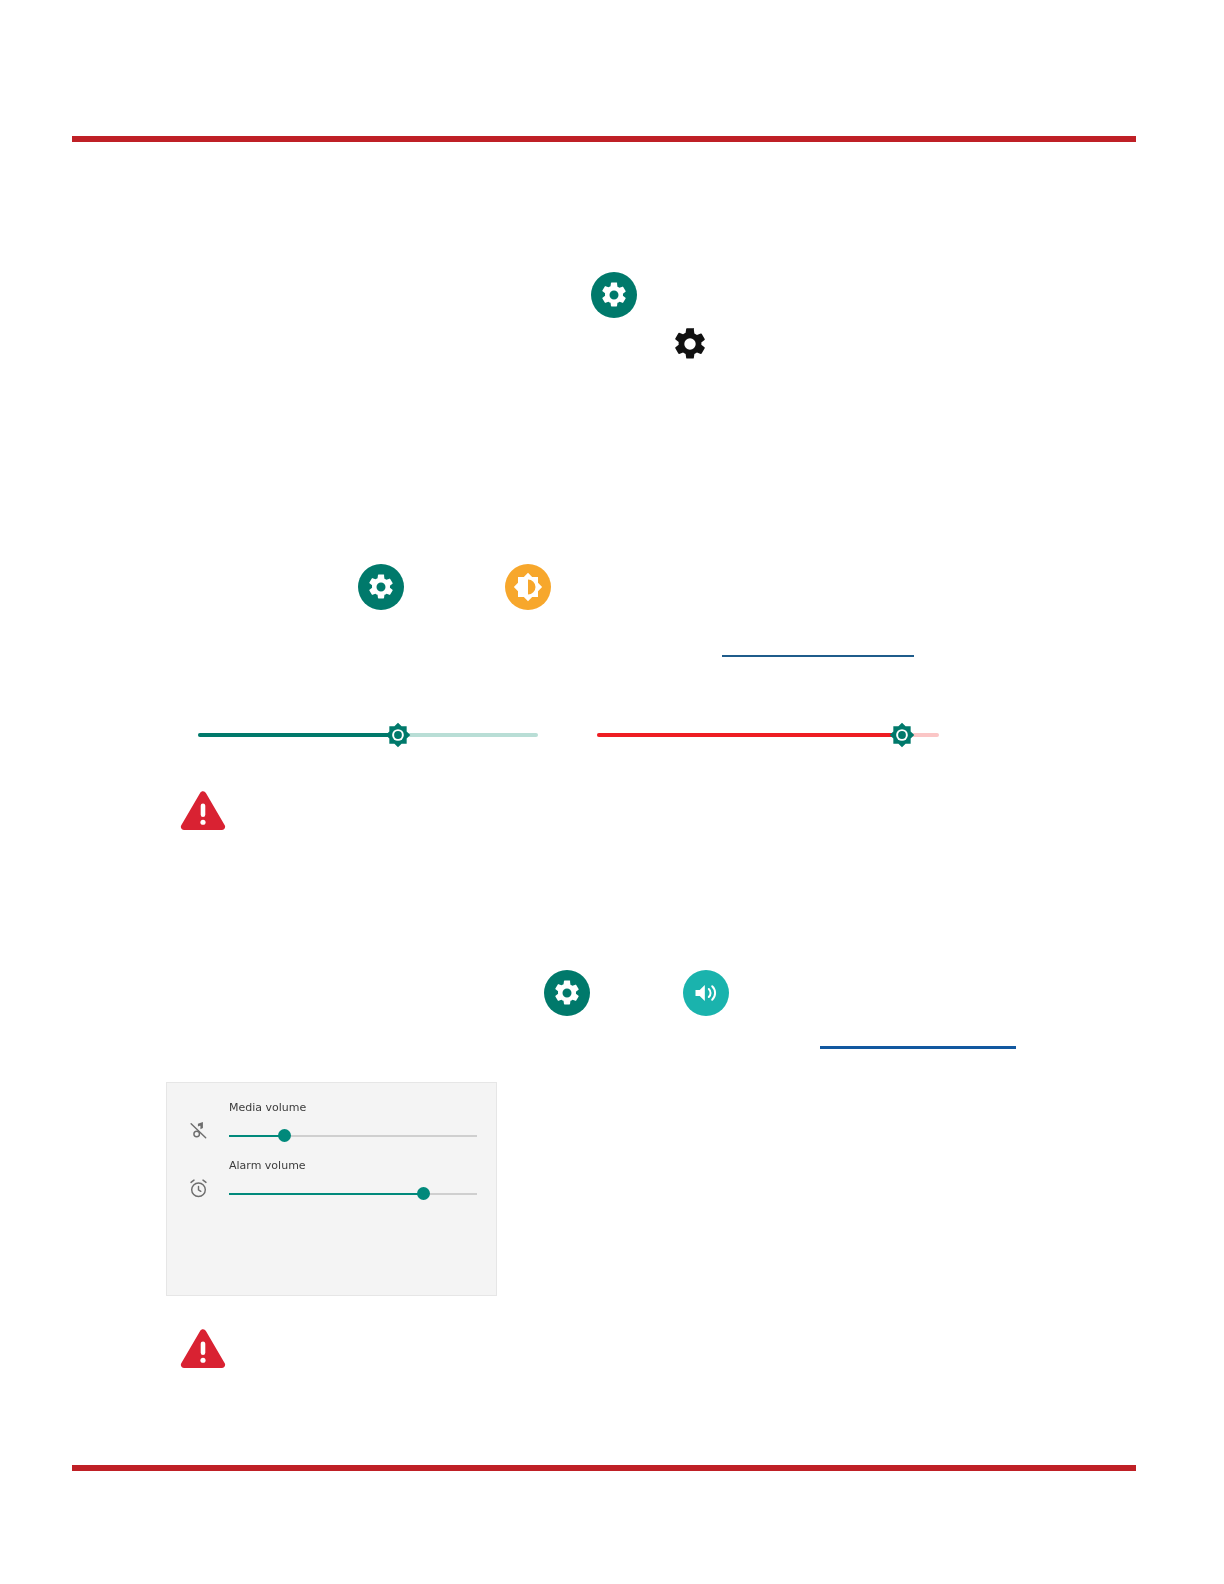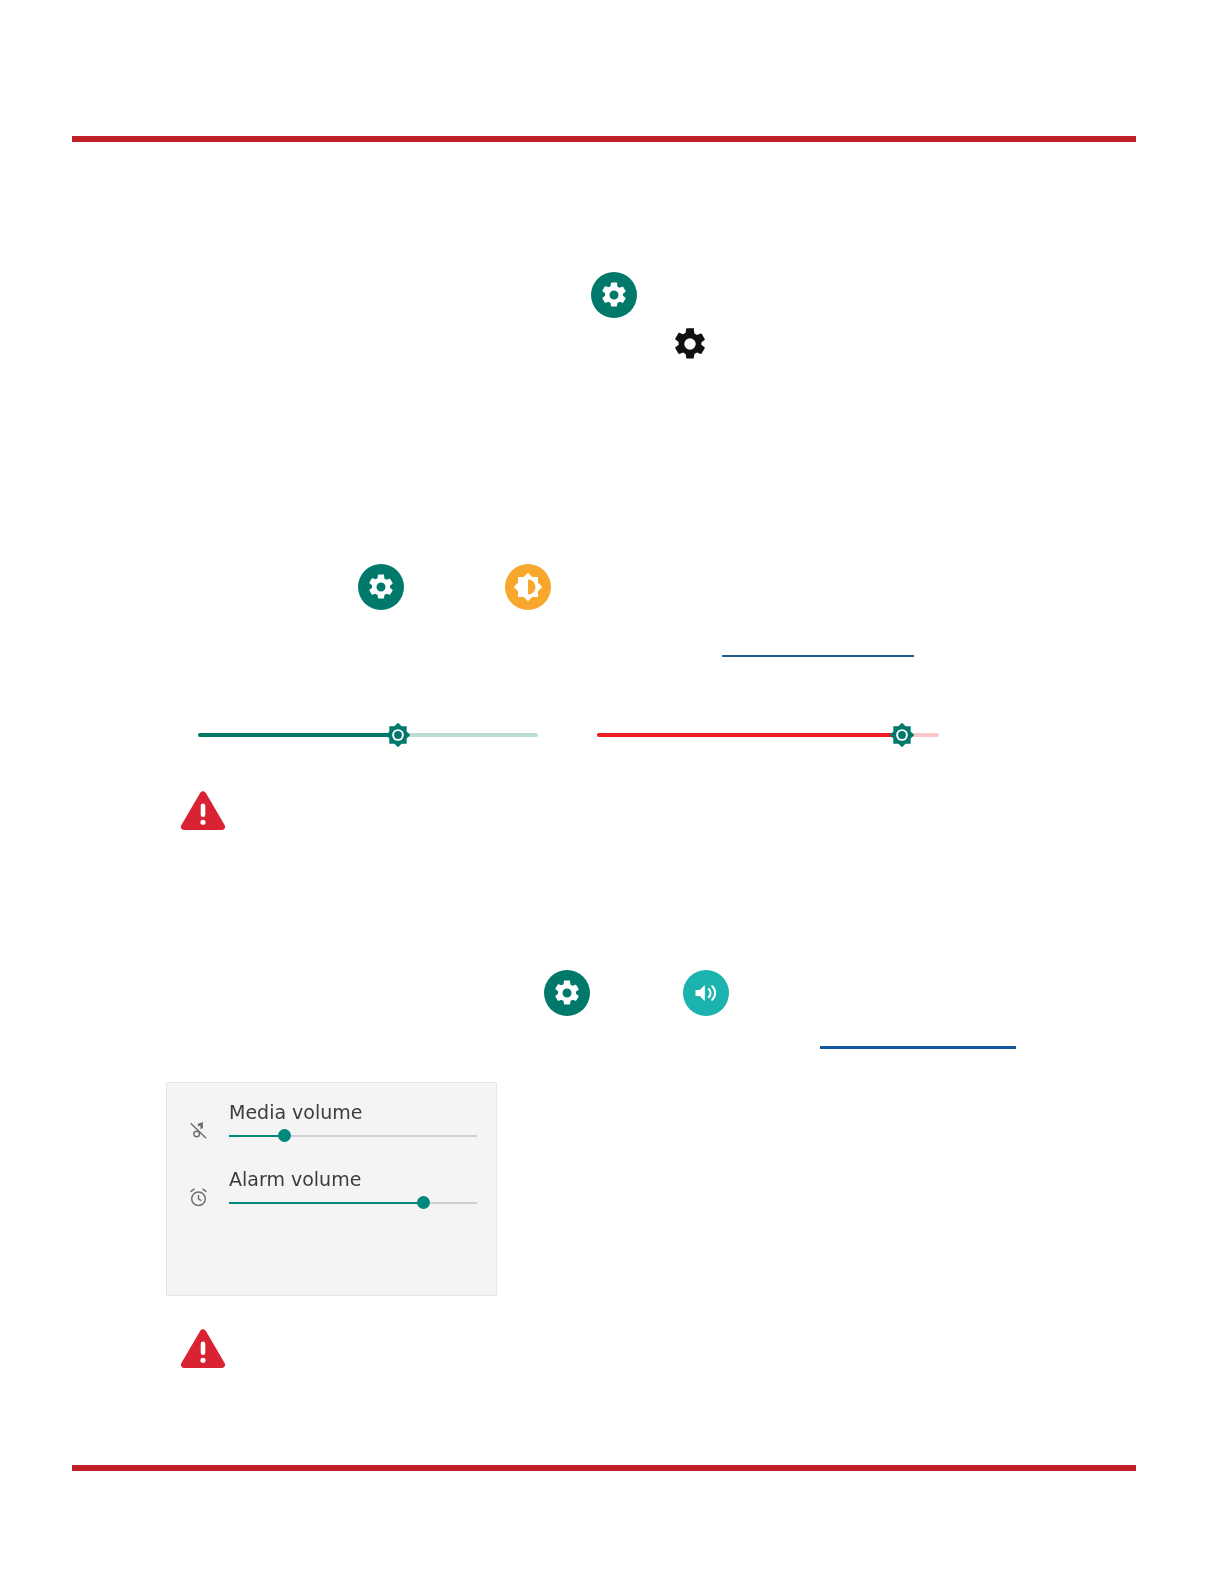--- a/index.html
+++ b/index.html
@@ -130,38 +130,38 @@
     border: 1px solid #e6e6e6;
     box-sizing: border-box;
   }
   .vol-row {
     position: absolute;
     left: 0;
     width: 100%;
     height: 62px;
   }
   .vol-row-0 { top: 14px; }
-  .vol-row-1 { top: 81px; }
+  .vol-row-1 { top: 72px; }
   .vol-row-2 { top: 155px; }
 
   .vol-icon {
     position: absolute;
     left: 16px;
     top: 18px;
     width: 30px;
     height: 30px;
     display: flex;
     align-items: center;
     justify-content: center;
   }
   .vol-label {
     position: absolute;
     left: 62px;
     top: 4px;
-    font-size: 19px;
+    font-size: 11px;
     color: #3c3c3c;
     font-family: "DejaVu Sans", sans-serif;
     white-space: nowrap;
   }
   .vol-slider {
     position: absolute;
     left: 62px;
     top: 32px;
     width: 248px;
     height: 14px;

